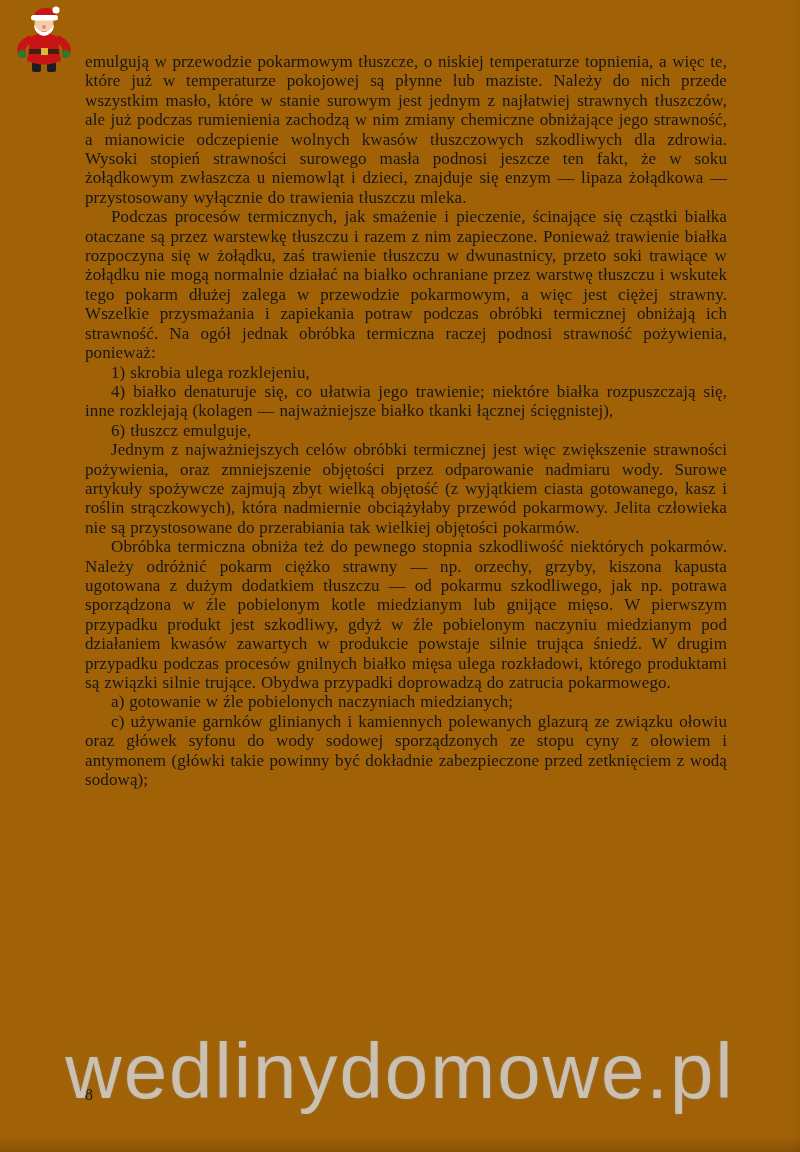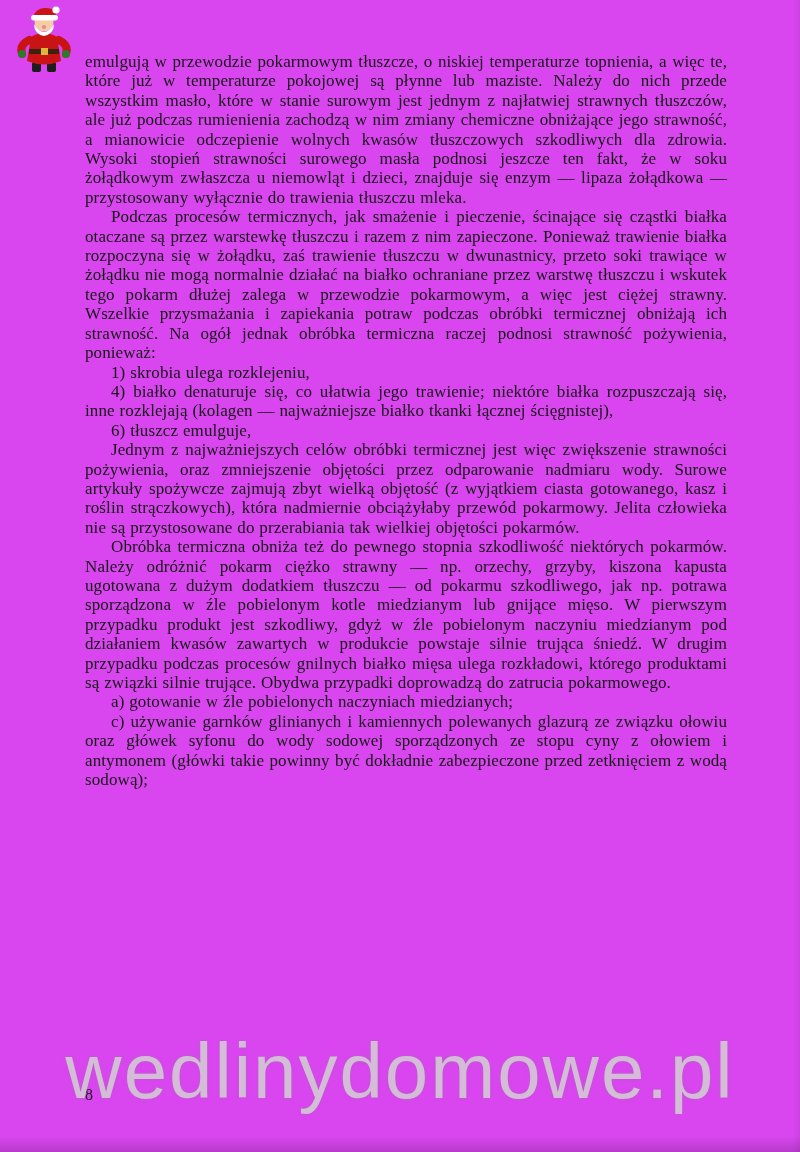--- a/index.html
+++ b/index.html
@@ -8,21 +8,21 @@
     height: 1152px;
     position: relative;
     background: #fbfaf6;
     font-family: "Liberation Serif", "DejaVu Serif", serif;
     color: #161616;
     overflow: hidden;
   }
   .page {
     position: absolute;
     inset: 0;
-    background: #d946ef;
+    background: #a16207;
   }
   .santa {
     position: absolute;
     left: 16px;
     top: 4px;
     width: 56px;
     height: 72px;
   }
   .text-column {
     position: absolute;

